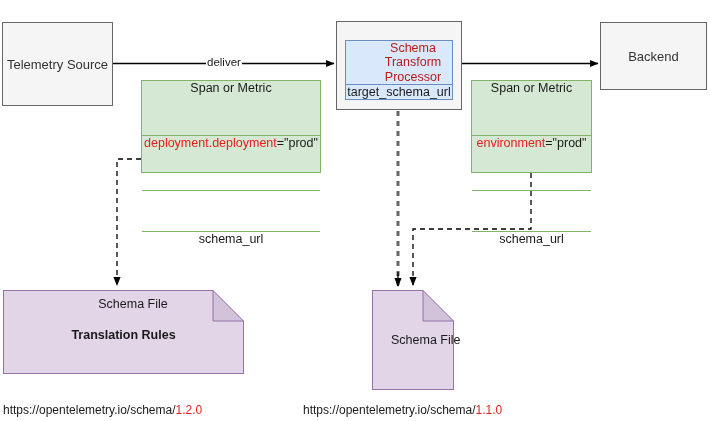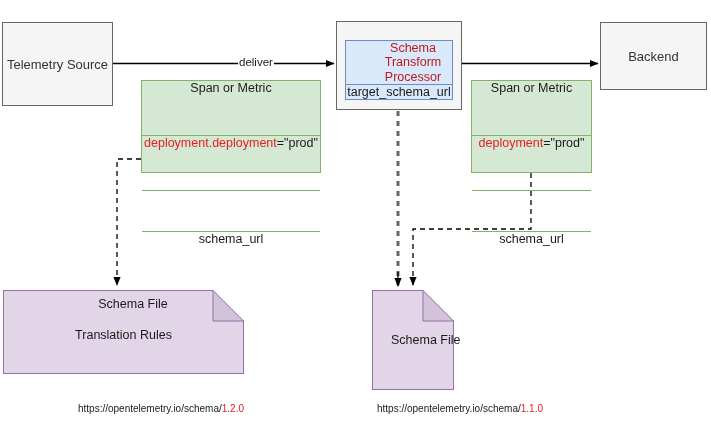--- a/index.html
+++ b/index.html
@@ -108,38 +108,37 @@
     padding-left: 19px;
   }
   .doc-rules {
     position: absolute;
     left: 0; right: 0;
     text-align: center;
     font-size: 12.5px;
     color: #1a1a1a;
     line-height: 1.35;
   }
-  .doc-rules b { font-weight: normal; text-align: center; }
+  .doc-rules b { font-weight: bold; text-align: center; }
 
   .url-label {
     position: absolute;
-    text-align: right;
-    font-size: 10px;
+    text-align: left;
+    font-size: 12px;
     color: #1a1a1a;
     white-space: nowrap;
   }
 
   .edge-label {
     position: absolute;
     font-size: 11.5px;
     color: #1a1a1a;
     background: #ffffff;
     padding: 0 1px;
     white-space: nowrap;
-    margin-left: 32px;
   }
 
   svg.overlay {
     position: absolute;
     left: 0; top: 0;
     width: 711px;
     height: 421px;
     pointer-events: none;
   }
 </style>
@@ -194,21 +193,21 @@
       <span class="red">deployment.deployment</span>
         <span class="blk">="prod"</span>
     </div>
     <div class="green-row"></div>
     <div class="green-row">schema_url</div>
   </div>
 
   <div class="abs green-box" style="left:471px; top:80px; width:121px; height:93px;">
     <div class="green-row">Span or Metric</div>
     <div class="green-row">
-      <span class="red">deployment</span>
+      <span class="red">environment</span>
         <span class="blk">="prod"</span>
     </div>
     <div class="green-row"></div>
     <div class="green-row">schema_url</div>
   </div>
 
   <div class="abs doc-wrap" style="left:3px; top:290px; width:241px; height:84px;">
     <div class="doc-body" style="clip-path: polygon(0 0, calc(100% - 31px) 0, 100% 31px, 100% 100%, 0 100%);"></div>
     <svg width="241" height="84" style="position:absolute; left:0; top:0;">
       <polygon points="210,0.5 240.5,31 210,31" fill="#d3c3da" stroke="#9673a6" stroke-width="1"></polygon>

